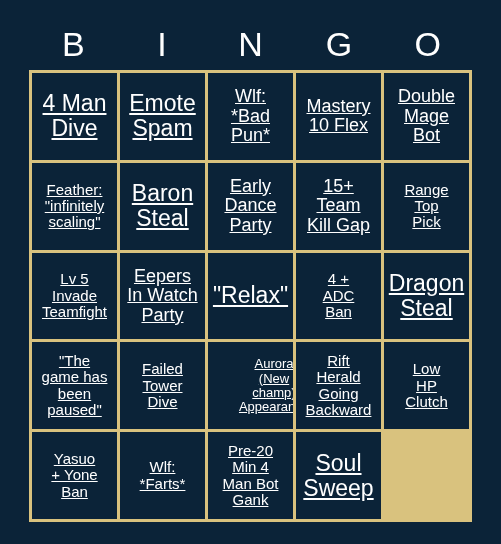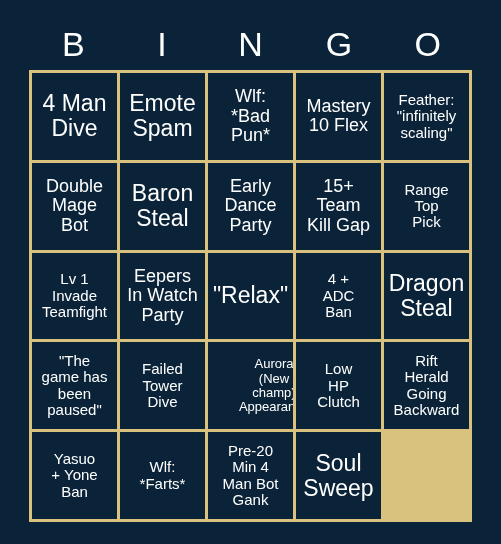--- a/index.html
+++ b/index.html
@@ -55,20 +55,21 @@
   .cell {
     background: #0b2338;
     display: flex;
     align-items: center;
     justify-content: center;
     text-align: center;
     color: #ffffff;
     padding: 2px 3px;
     box-sizing: border-box;
     overflow: hidden;
+    text-decoration: underline;
   }
   .cell-text {
     display: block;
     width: 100%;
     line-height: 1.09;
     word-wrap: break-word;
     white-space: pre-line;
   }
   
   .size-xl .cell-text { font-size: 23px; }
@@ -103,30 +104,30 @@
     <div class="cell size-md">
         <span class="cell-text">Wlf:
 *Bad
 Pun*</span>
       </div>
     <div class="cell size-md">
         <span class="cell-text">Mastery
 10 Flex</span>
       </div>
 
+    <div class="cell size-md">
+        <span class="cell-text">Double
+Mage
+Bot</span>
+      </div>
     <div class="cell size-sm">
         <span class="cell-text">Feather:
 "infinitely
 scaling"</span>
       </div>
-    <div class="cell size-md">
-        <span class="cell-text">Double
-Mage
-Bot</span>
-      </div>
     <div class="cell size-xl">
         <span class="cell-text">Baron
 Steal</span>
       </div>
     <div class="cell size-md">
         <span class="cell-text">Early
 Dance
 Party</span>
       </div>
     <div class="cell size-md">
@@ -134,21 +135,21 @@
 Team
 Kill Gap</span>
       </div>
 
     <div class="cell size-lg">
         <span class="cell-text">Range
 Top
 Pick</span>
       </div>
     <div class="cell size-sm">
-        <span class="cell-text">Lv 1
+        <span class="cell-text">Lv 5
 Invade
 Teamfight</span>
       </div>
     <div class="cell size-md">
         <span class="cell-text">Eepers
 In Watch
 Party</span>
       </div>
     <div class="cell size-xl">
         <span class="cell-text">"Relax"</span>
@@ -173,32 +174,32 @@
         <span class="cell-text">Failed
 Tower
 Dive</span>
       </div>
     <div class="cell size-xs">
         <span class="cell-text">Aurora
 (New
 champ)
 Appearance</span>
       </div>
-    <div class="cell size-lg">
-        <span class="cell-text">Low
-HP
-Clutch</span>
-      </div>
-
     <div class="cell size-sm">
         <span class="cell-text">Rift
 Herald
 Going
 Backward</span>
       </div>
+
+    <div class="cell size-lg">
+        <span class="cell-text">Low
+HP
+Clutch</span>
+      </div>
     <div class="cell size-lg">
         <span class="cell-text">Yasuo
 + Yone
 Ban</span>
       </div>
     <div class="cell size-lg">
         <span class="cell-text">Wlf:
 *Farts*</span>
       </div>
     <div class="cell size-sm">

